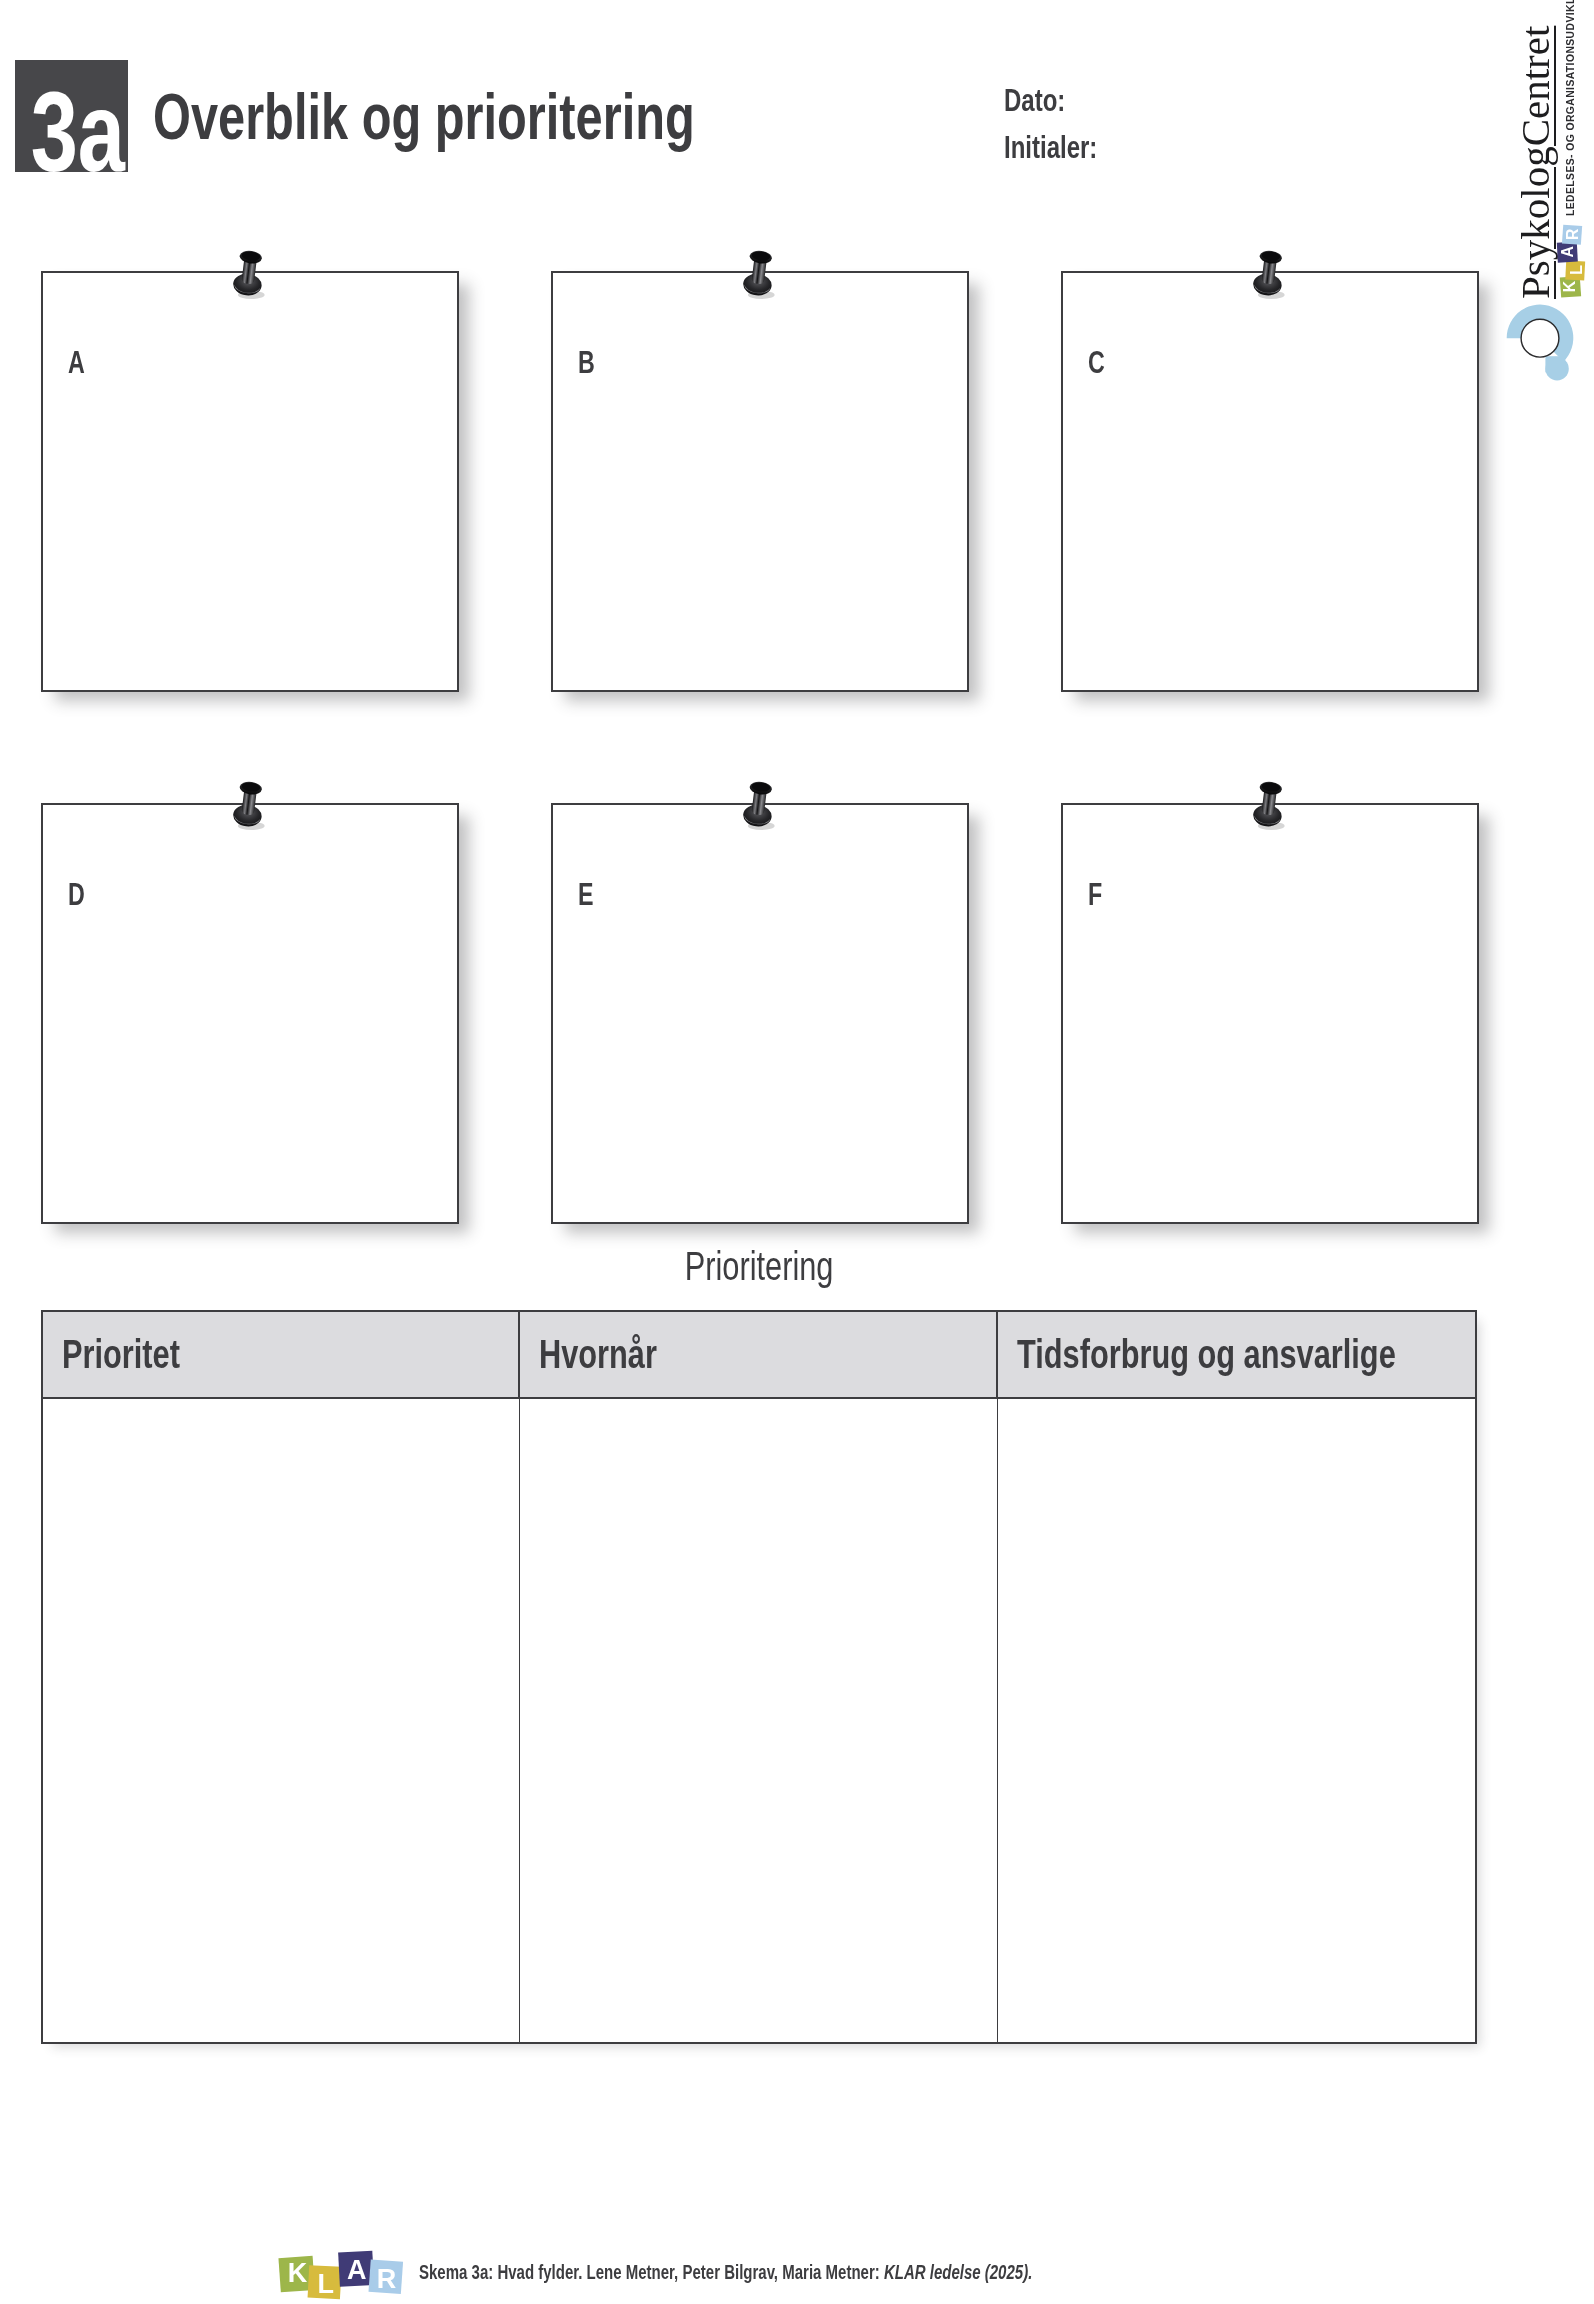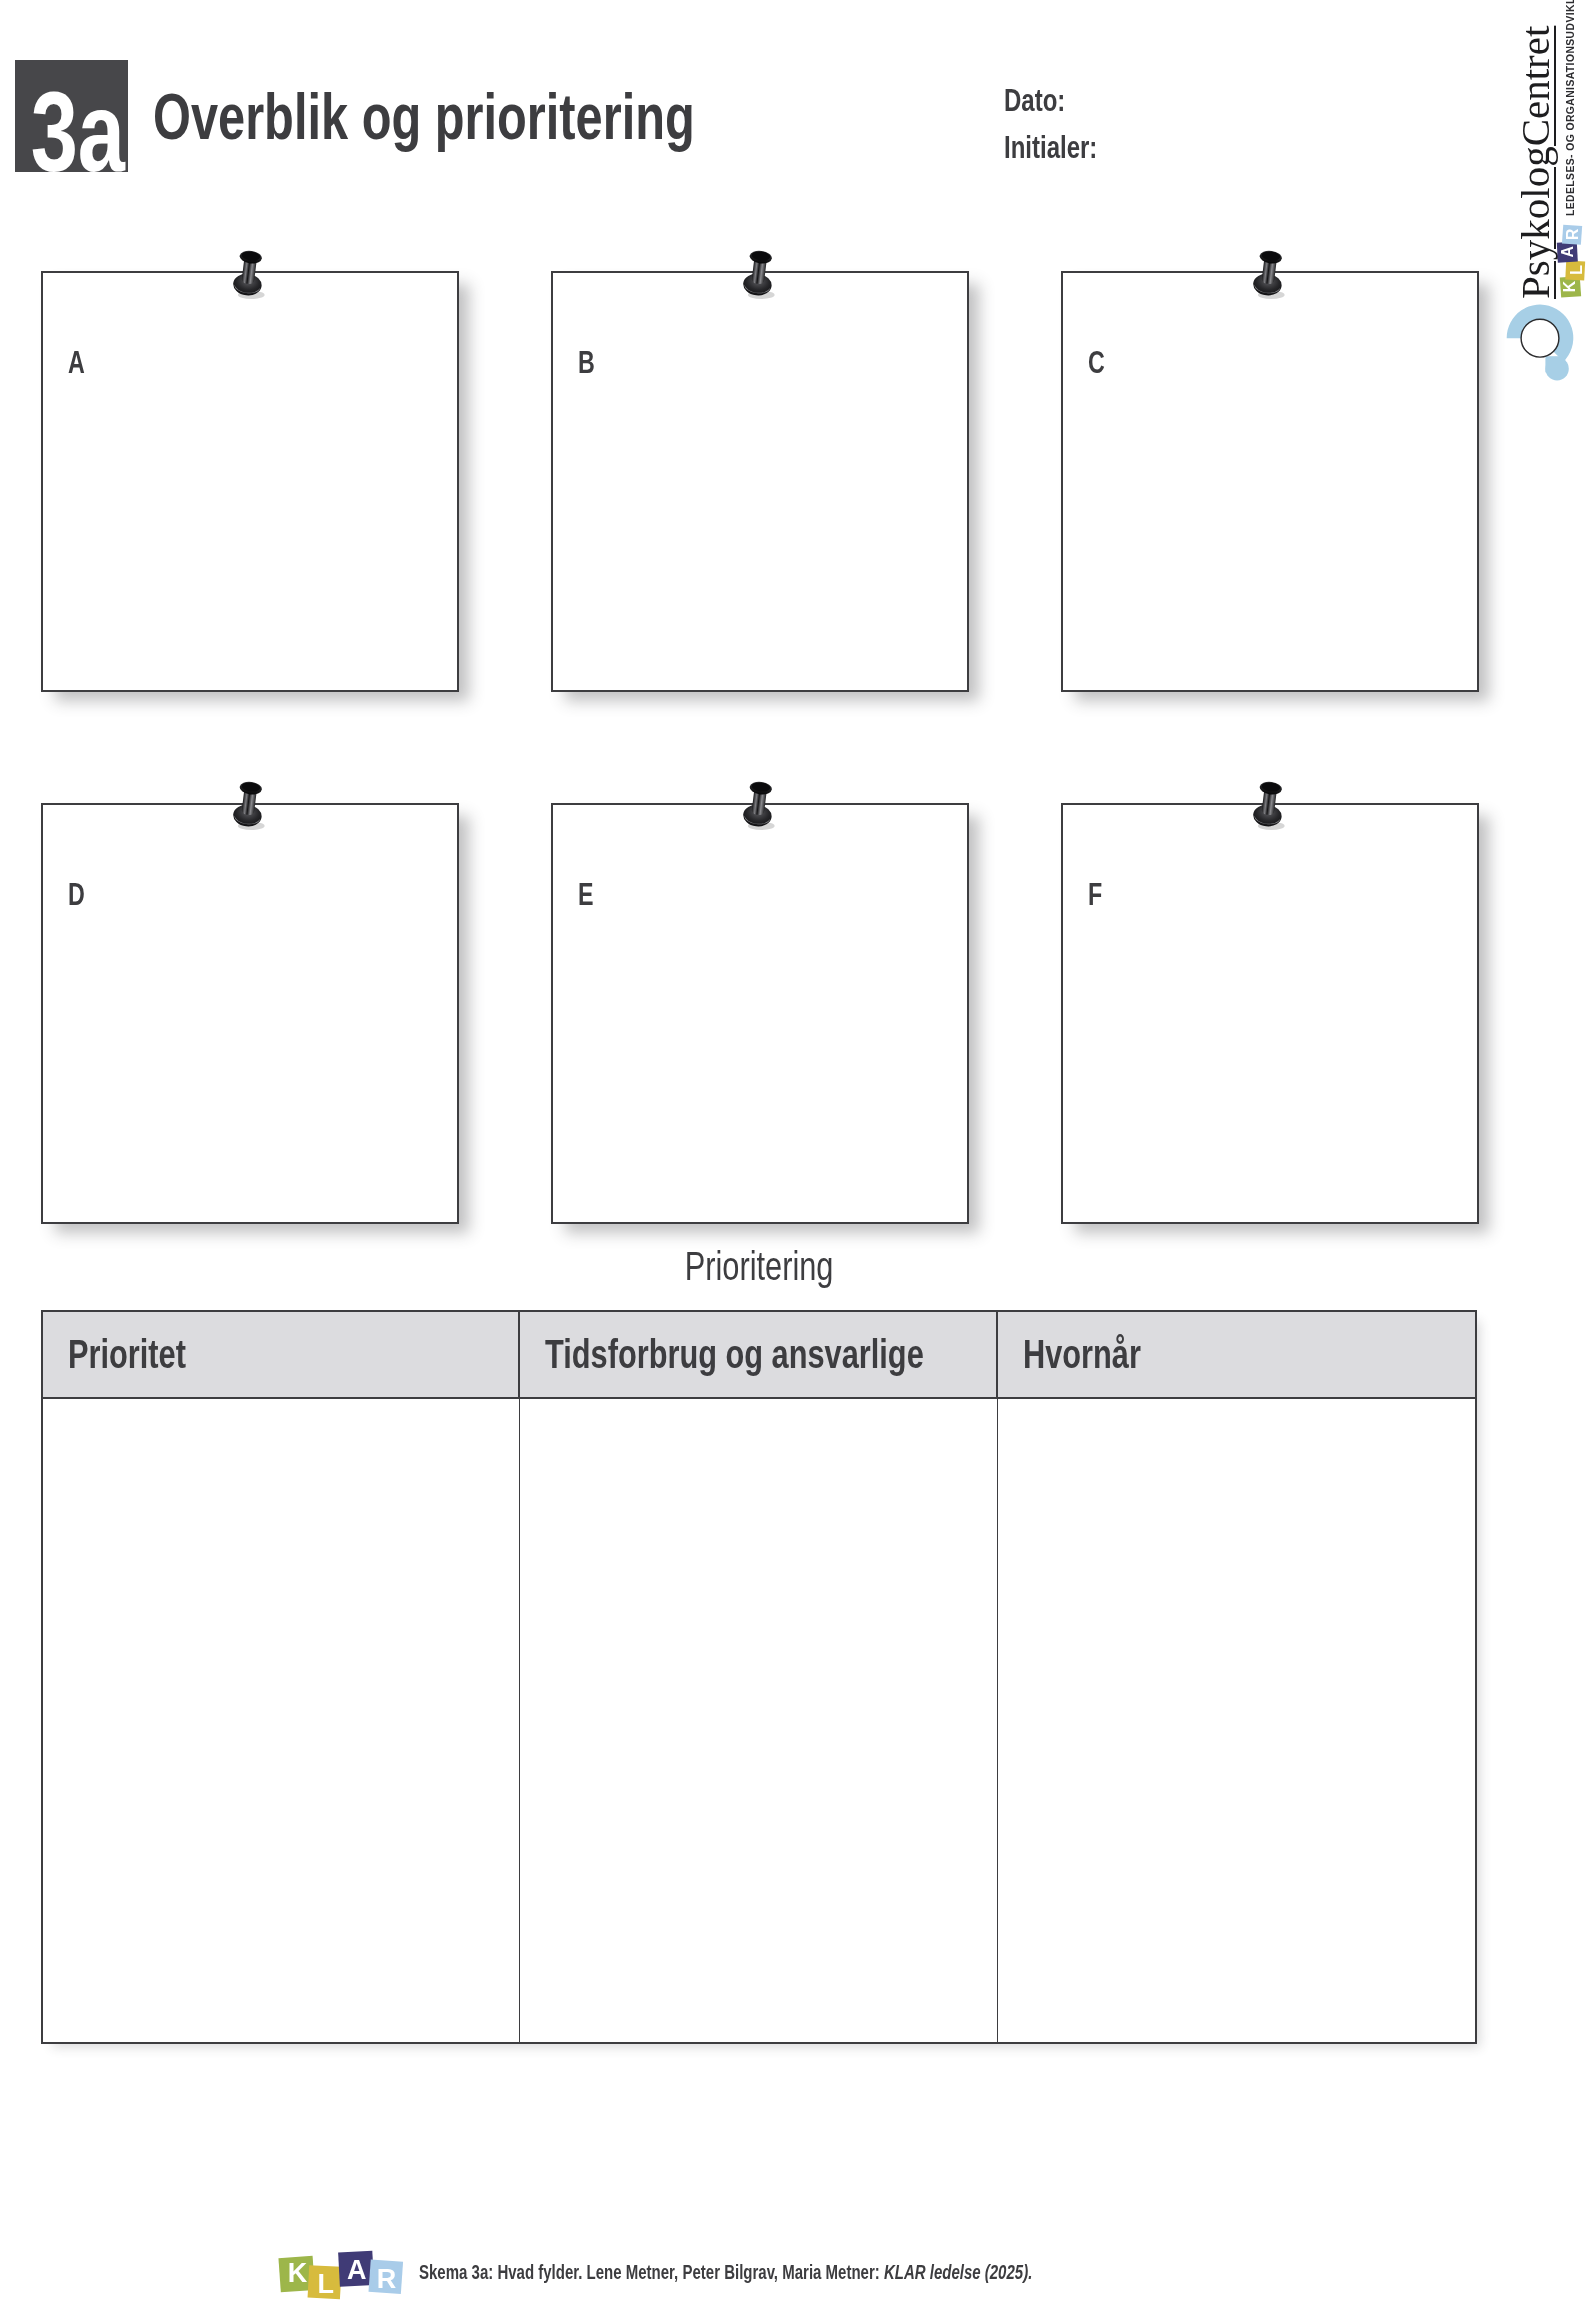--- a/index.html
+++ b/index.html
@@ -55,21 +55,21 @@
     border:2.7px solid var(--ink,#3e3e41);display:grid;grid-template-rows:87px 1fr;
     background:#fff;box-shadow:7.2px 7.2px 10.8px -3.6px rgba(50,50,54,0.18);
   }
   .phead{
     display:grid;grid-template-columns:1fr 1fr 1fr;
     background:var(--table-header-bg,#dcdcdf);
     border-bottom:2.7px solid var(--ink,#3e3e41);
   }
   .phead>div{
     border-right:2.7px solid var(--ink,#3e3e41);
-    font-weight:bold;font-size:41px;line-height:85px;padding-left:25px;overflow:hidden;
+    font-weight:bold;font-size:41px;line-height:85px;padding-left:19px;overflow:hidden;
   }
   .phead>div:last-child{border-right:none;}
   .pbody{display:grid;grid-template-columns:1fr 1fr 1fr;}
   .pbody>div{border-right:1.8px solid var(--ink,#3e3e41);}
   .pbody>div:last-child{border-right:none;}
 
   
   .brand-rot{
     position:absolute;left:1515px;top:299px;width:297px;height:77px;
     transform:rotate(-90deg);transform-origin:0 0;
@@ -195,22 +195,22 @@
     </svg>
   <svg class="pin" viewBox="0 0 46 58" style="left:1249px;top:779px">
       <use href="#pin-shape"></use>
     </svg>
 
   <div class="prio-heading"><span class="cond-c">Prioritering</span></div>
 
   <div class="ptable">
     <div class="phead">
       <div><span class="cond">Prioritet</span></div>
+      <div><span class="cond">Hvornår</span></div>
       <div><span class="cond">Tidsforbrug og ansvarlige</span></div>
-      <div><span class="cond">Hvornår</span></div>
     </div>
     <div class="pbody">
       <div></div>
       <div></div>
       <div></div>
     </div>
   </div>
 
   <svg class="footer-logo" viewBox="0 0 150 60">
     <g>

